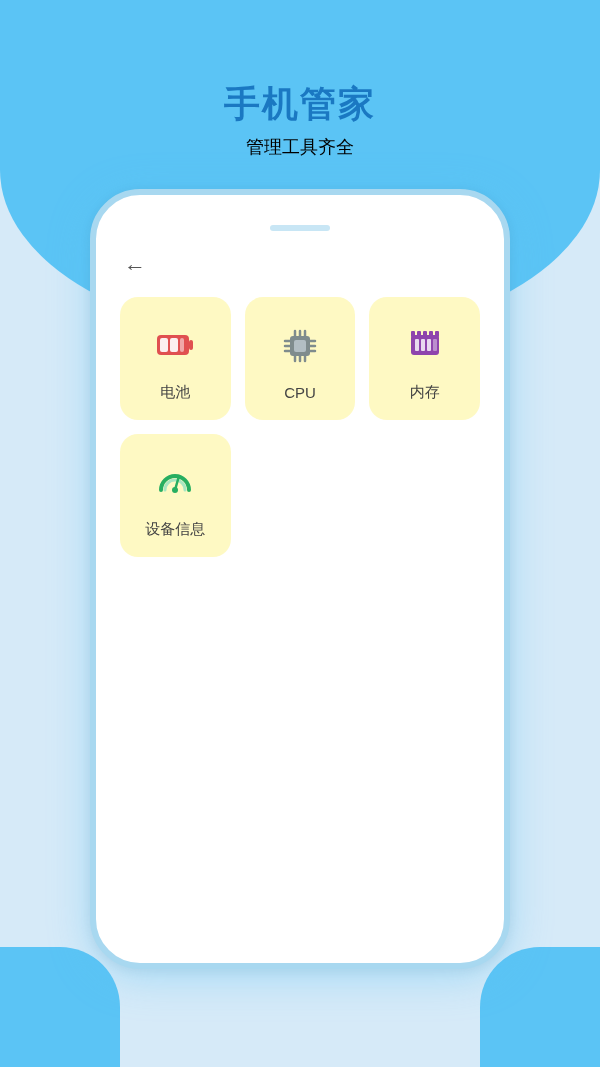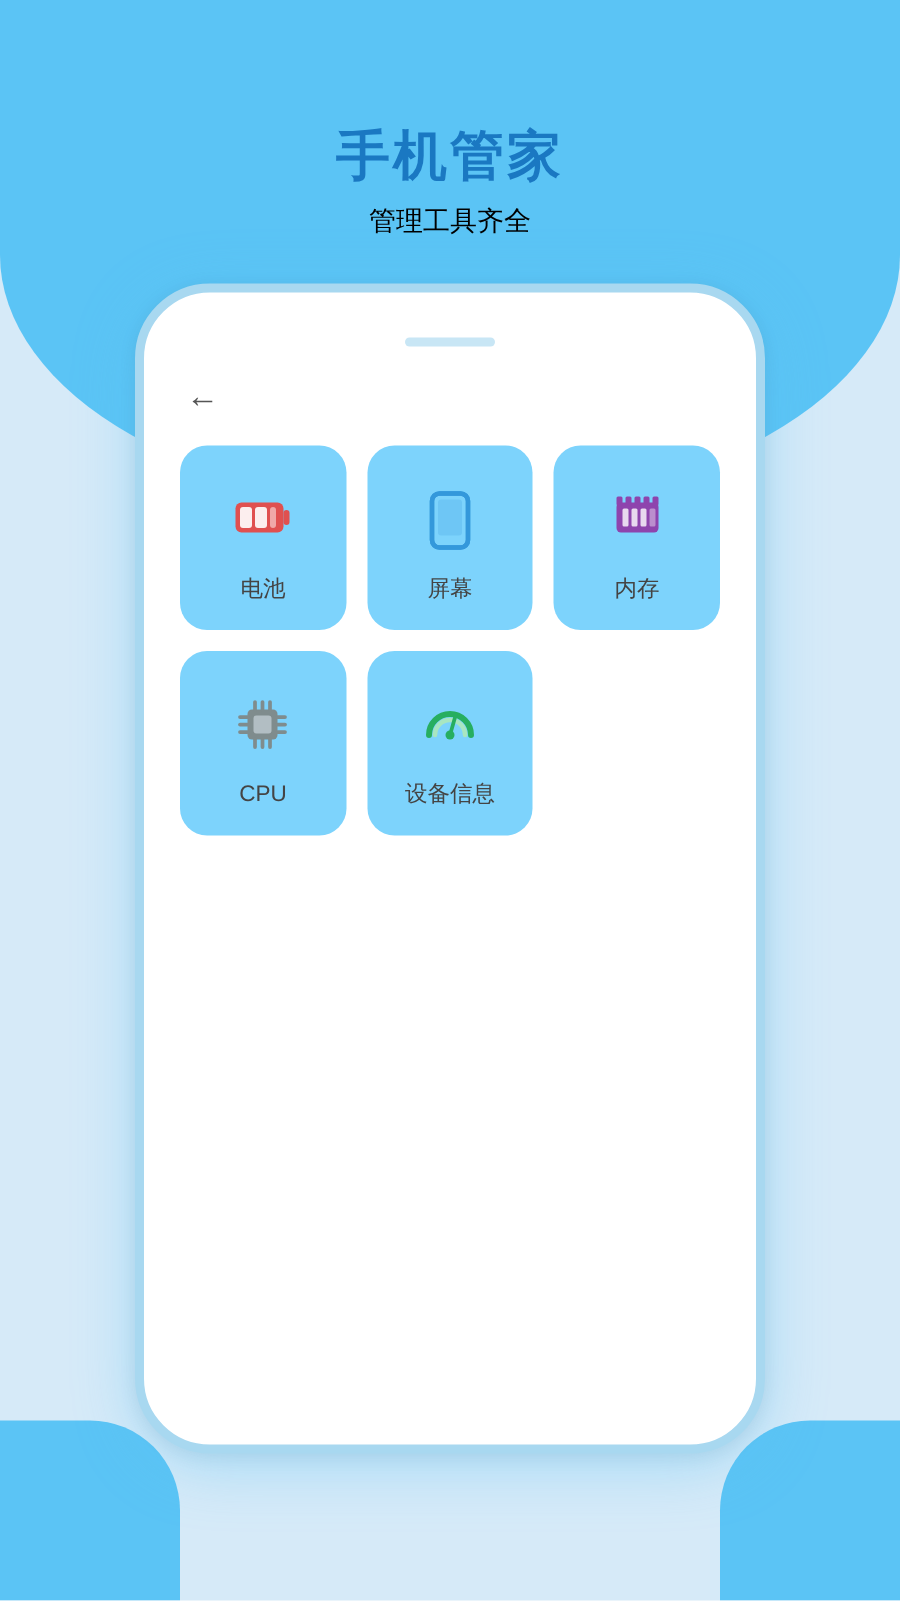--- a/index.html
+++ b/index.html
@@ -107,21 +107,21 @@
     }
 
     
     .tools-grid {
       display: grid;
       grid-template-columns: repeat(3, 1fr);
       gap: 14px;
     }
 
     .tool-card {
-      background: #7dd3fc;
+      background: #fef9c3;
       border-radius: 18px;
       display: flex;
       flex-direction: column;
       align-items: center;
       justify-content: center;
       padding: 22px 10px 18px 10px;
       cursor: pointer;
       transition: box-shadow 0.2s;
     }
 
@@ -185,76 +185,65 @@
           <rect x="7" y="15" width="8" height="14" rx="2" fill="#fff" opacity="0.9"></rect>
           <rect x="17" y="15" width="8" height="14" rx="2" fill="#fff" opacity="0.9"></rect>
           <rect x="27" y="15" width="4" height="14" rx="2" fill="#fff" opacity="0.5"></rect>
         </svg>
       </div>
       <div class="tool-label">电池</div>
     </div>
 
 
 
-    <div class="tool-card">
-      <div class="tool-icon icon-screen">
-        <svg class="icon-svg" viewBox="0 0 44 44" fill="none">
-          <rect x="10" y="6" width="24" height="36" rx="5" stroke="#3498db" stroke-width="3" fill="none"></rect>
-          <rect x="14" y="10" width="16" height="24" rx="2" fill="#3498db" opacity="0.2"></rect>
-          <circle cx="22" cy="38" r="0" fill="#3498db"></circle>
-          <rect x="10" y="6" width="24" height="36" rx="5" stroke="#3498db" stroke-width="3" fill="none"></rect>
-        </svg>
-      </div>
-      <div class="tool-label">屏幕</div>
+
+    <div class="tool-card">
+      <div class="tool-icon icon-cpu">
+        <svg class="icon-svg" viewBox="0 0 44 44" fill="none">
+          <rect x="12" y="12" width="20" height="20" rx="3" fill="#7f8c8d"></rect>
+          <rect x="16" y="16" width="12" height="12" rx="2" fill="#b2bec3"></rect>
+
+          <line x1="17" y1="12" x2="17" y2="7" stroke="#7f8c8d" stroke-width="2.5" stroke-linecap="round"></line>
+          <line x1="22" y1="12" x2="22" y2="7" stroke="#7f8c8d" stroke-width="2.5" stroke-linecap="round"></line>
+          <line x1="27" y1="12" x2="27" y2="7" stroke="#7f8c8d" stroke-width="2.5" stroke-linecap="round"></line>
+
+          <line x1="17" y1="32" x2="17" y2="37" stroke="#7f8c8d" stroke-width="2.5" stroke-linecap="round"></line>
+          <line x1="22" y1="32" x2="22" y2="37" stroke="#7f8c8d" stroke-width="2.5" stroke-linecap="round"></line>
+          <line x1="27" y1="32" x2="27" y2="37" stroke="#7f8c8d" stroke-width="2.5" stroke-linecap="round"></line>
+
+          <line x1="12" y1="17" x2="7" y2="17" stroke="#7f8c8d" stroke-width="2.5" stroke-linecap="round"></line>
+          <line x1="12" y1="22" x2="7" y2="22" stroke="#7f8c8d" stroke-width="2.5" stroke-linecap="round"></line>
+          <line x1="12" y1="27" x2="7" y2="27" stroke="#7f8c8d" stroke-width="2.5" stroke-linecap="round"></line>
+
+          <line x1="32" y1="17" x2="37" y2="17" stroke="#7f8c8d" stroke-width="2.5" stroke-linecap="round"></line>
+          <line x1="32" y1="22" x2="37" y2="22" stroke="#7f8c8d" stroke-width="2.5" stroke-linecap="round"></line>
+          <line x1="32" y1="27" x2="37" y2="27" stroke="#7f8c8d" stroke-width="2.5" stroke-linecap="round"></line>
+        </svg>
+      </div>
+      <div class="tool-label">CPU</div>
     </div>
 
     <div class="tool-card">
       <div class="tool-icon icon-memory">
         <svg class="icon-svg" viewBox="0 0 44 44" fill="none">
           <rect x="8" y="12" width="28" height="20" rx="3" fill="#8e44ad"></rect>
           <rect x="12" y="16" width="4" height="12" rx="1" fill="#fff" opacity="0.8"></rect>
           <rect x="18" y="16" width="4" height="12" rx="1" fill="#fff" opacity="0.8"></rect>
           <rect x="24" y="16" width="4" height="12" rx="1" fill="#fff" opacity="0.8"></rect>
           <rect x="30" y="16" width="4" height="12" rx="1" fill="#fff" opacity="0.4"></rect>
           <rect x="8" y="8" width="4" height="6" rx="1" fill="#8e44ad"></rect>
           <rect x="14" y="8" width="4" height="6" rx="1" fill="#8e44ad"></rect>
           <rect x="20" y="8" width="4" height="6" rx="1" fill="#8e44ad"></rect>
           <rect x="26" y="8" width="4" height="6" rx="1" fill="#8e44ad"></rect>
           <rect x="32" y="8" width="4" height="6" rx="1" fill="#8e44ad"></rect>
         </svg>
       </div>
       <div class="tool-label">内存</div>
     </div>
 
-    <div class="tool-card">
-      <div class="tool-icon icon-cpu">
-        <svg class="icon-svg" viewBox="0 0 44 44" fill="none">
-          <rect x="12" y="12" width="20" height="20" rx="3" fill="#7f8c8d"></rect>
-          <rect x="16" y="16" width="12" height="12" rx="2" fill="#b2bec3"></rect>
-
-          <line x1="17" y1="12" x2="17" y2="7" stroke="#7f8c8d" stroke-width="2.5" stroke-linecap="round"></line>
-          <line x1="22" y1="12" x2="22" y2="7" stroke="#7f8c8d" stroke-width="2.5" stroke-linecap="round"></line>
-          <line x1="27" y1="12" x2="27" y2="7" stroke="#7f8c8d" stroke-width="2.5" stroke-linecap="round"></line>
-
-          <line x1="17" y1="32" x2="17" y2="37" stroke="#7f8c8d" stroke-width="2.5" stroke-linecap="round"></line>
-          <line x1="22" y1="32" x2="22" y2="37" stroke="#7f8c8d" stroke-width="2.5" stroke-linecap="round"></line>
-          <line x1="27" y1="32" x2="27" y2="37" stroke="#7f8c8d" stroke-width="2.5" stroke-linecap="round"></line>
-
-          <line x1="12" y1="17" x2="7" y2="17" stroke="#7f8c8d" stroke-width="2.5" stroke-linecap="round"></line>
-          <line x1="12" y1="22" x2="7" y2="22" stroke="#7f8c8d" stroke-width="2.5" stroke-linecap="round"></line>
-          <line x1="12" y1="27" x2="7" y2="27" stroke="#7f8c8d" stroke-width="2.5" stroke-linecap="round"></line>
-
-          <line x1="32" y1="17" x2="37" y2="17" stroke="#7f8c8d" stroke-width="2.5" stroke-linecap="round"></line>
-          <line x1="32" y1="22" x2="37" y2="22" stroke="#7f8c8d" stroke-width="2.5" stroke-linecap="round"></line>
-          <line x1="32" y1="27" x2="37" y2="27" stroke="#7f8c8d" stroke-width="2.5" stroke-linecap="round"></line>
-        </svg>
-      </div>
-      <div class="tool-label">CPU</div>
-    </div>
-
 
     <div class="tool-card">
       <div class="tool-icon icon-speedtest">
         <svg class="icon-svg" viewBox="0 0 44 44" fill="none">
 
           <path d="M8 30 A 14 14 0 0 1 36 30" stroke="#27ae60" stroke-width="4" fill="none" stroke-linecap="round"></path>
 
           <path d="M12 30 A 10 10 0 0 1 32 30" stroke="#a8e6c1" stroke-width="3" fill="none" stroke-linecap="round"></path>
 
           <line x1="22" y1="30" x2="26" y2="16" stroke="#27ae60" stroke-width="2.5" stroke-linecap="round"></line>

